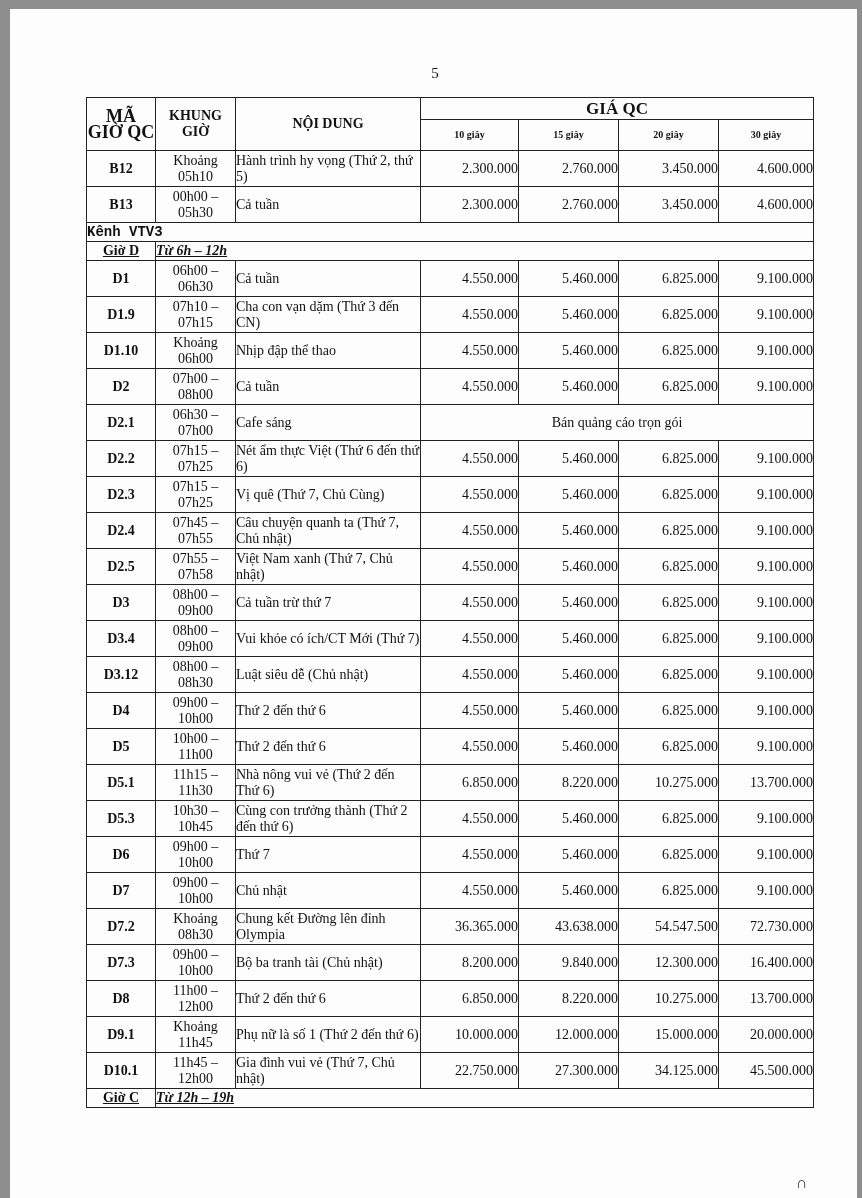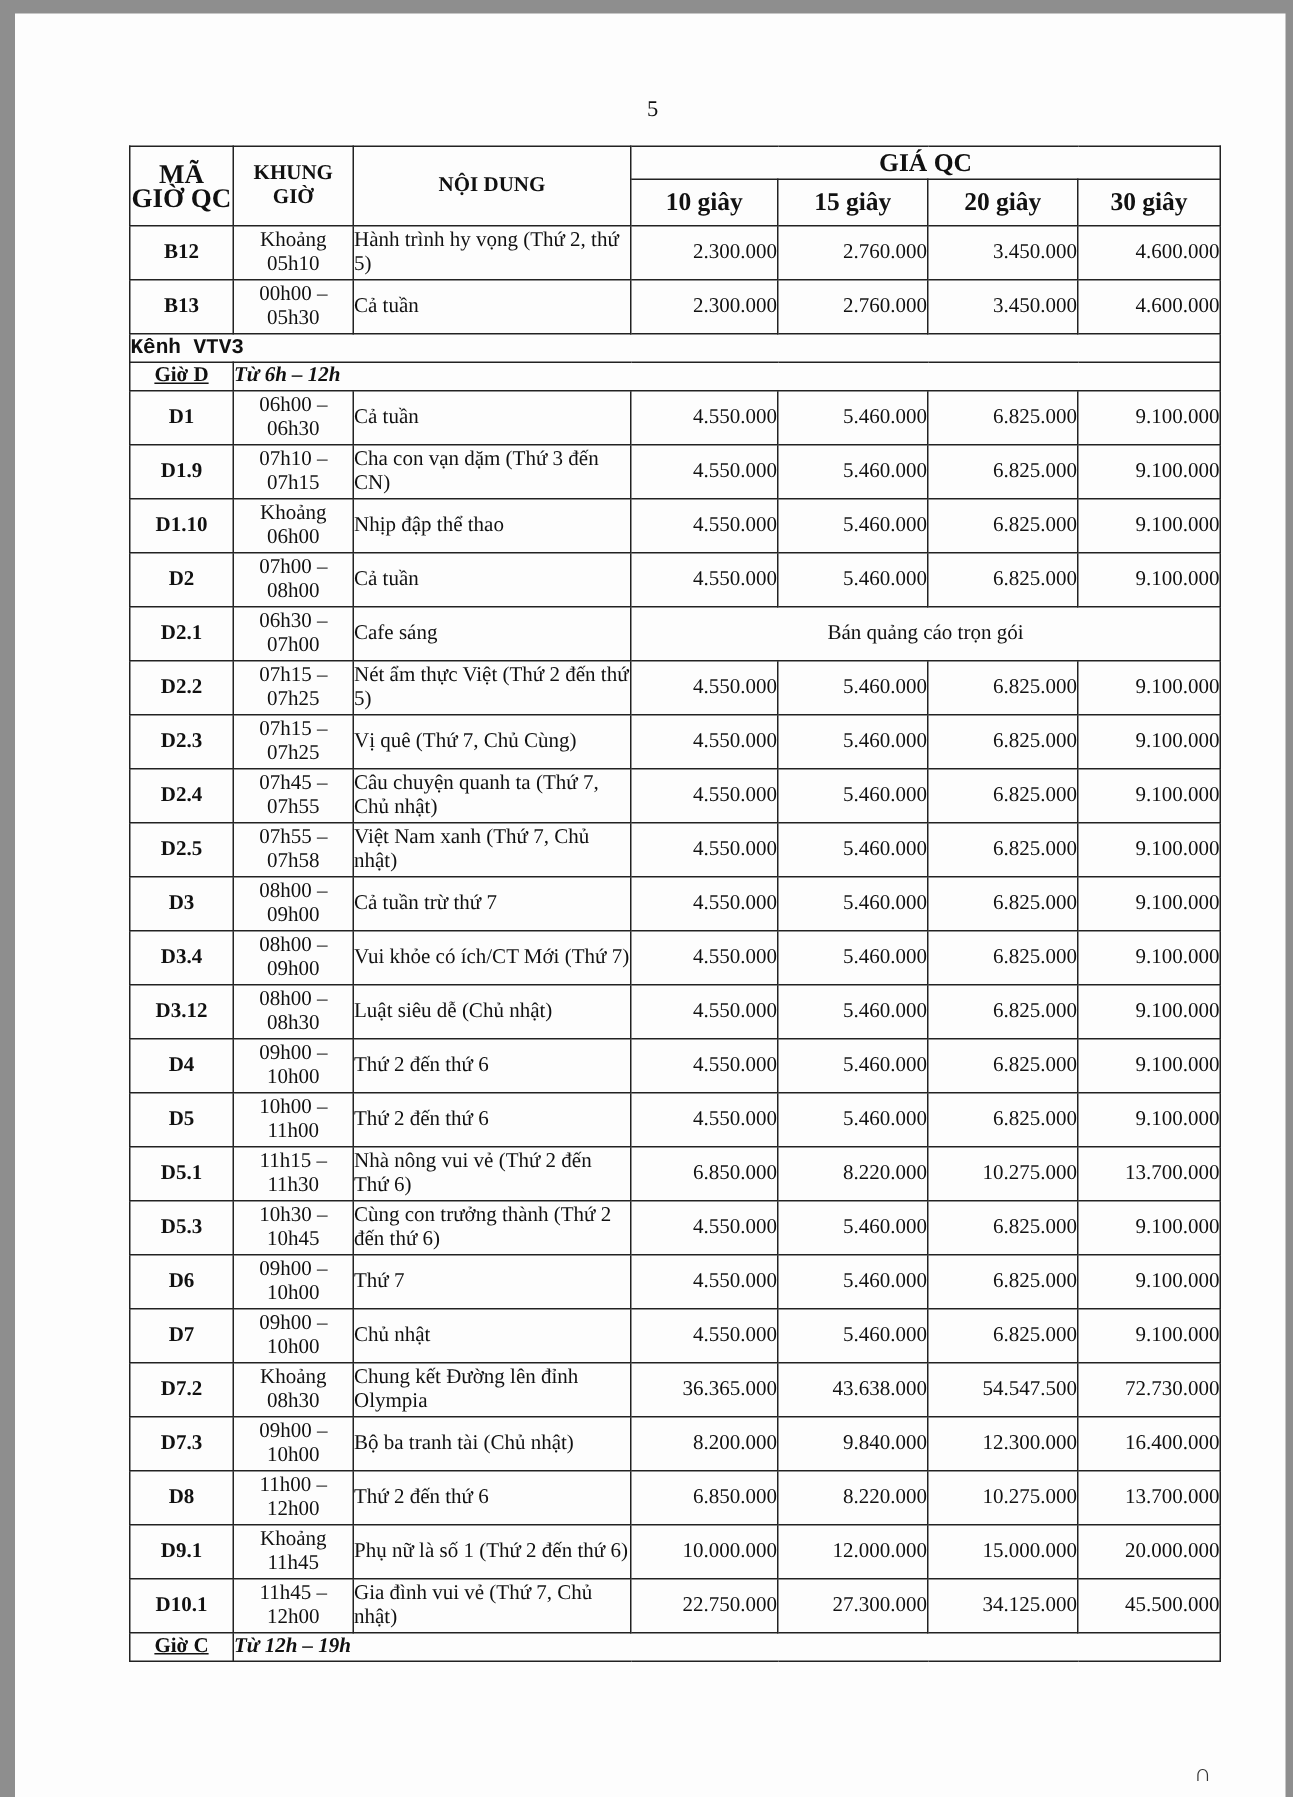--- a/index.html
+++ b/index.html
@@ -54,40 +54,40 @@
     col.c-time { width: 80px; }
     col.c-content { width: 185px; }
     col.c-p10 { width: 98px; }
     col.c-p15 { width: 100px; }
     col.c-p20 { width: 100px; }
     col.c-p30 { width: 95px; }
 
     th { font-weight: bold; text-align: center; }
     th.h-code { height: 52px; font-size: 18px; line-height: 16px; }
     th.h-price-group { height: 21px; font-size: 17px; }
-    th.h-price { height: 30px; font-size: 17px; margin-top: 20px; }
+    th.h-price { height: 30px; font-size: 10px; margin-top: 20px; }
 
     tr.data-row td { height: 35px; }
     td.code { text-align: center; font-weight: bold; }
     td.time { text-align: center; }
     td.content { text-align: left; padding-left: 5px; }
     td.price { text-align: right; padding-right: 7px; }
     td.package { text-align: center; }
 
     tr.channel-row td {
       height: 18px; text-align: left; font-weight: bold; font-family: Liberation Mono, monospace;
     }
     tr.group-row td { height: 18px; }
     td.group-code {
       font-weight: bold; text-align: center;
       text-decoration: underline;
     }
     td.group-range {
       font-weight: bold; font-style: italic;
-      padding-left: 5px; text-align: left;
+      padding-left: 5px; text-align: left; text-decoration: underline;
     }
   </style>
 </head>
 <body>
 
 <div class="page">
   <div class="scan-marks"></div>
   <div class="page-number">5</div>
 
   <table class="price-table">
@@ -182,21 +182,21 @@
         </tr>
         <tr class="data-row">
           <td class="code">D2.1</td>
           <td class="time">06h30 – 07h00</td>
           <td class="content">Cafe sáng</td>
           <td class="package" colspan="4">Bán quảng cáo trọn gói</td>
         </tr>
         <tr class="data-row">
           <td class="code">D2.2</td>
           <td class="time">07h15 – 07h25</td>
-          <td class="content">Nét ẩm thực Việt (Thứ 2 đến thứ 5)</td>
+          <td class="content">Nét ẩm thực Việt (Thứ 6 đến thứ 6)</td>
           <td class="price">4.550.000</td>
           <td class="price">5.460.000</td>
           <td class="price">6.825.000</td>
           <td class="price">9.100.000</td>
         </tr>
         <tr class="data-row">
           <td class="code">D2.3</td>
           <td class="time">07h15 – 07h25</td>
           <td class="content">Vị quê (Thứ 7, Chủ Cùng)</td>
           <td class="price">4.550.000</td>

